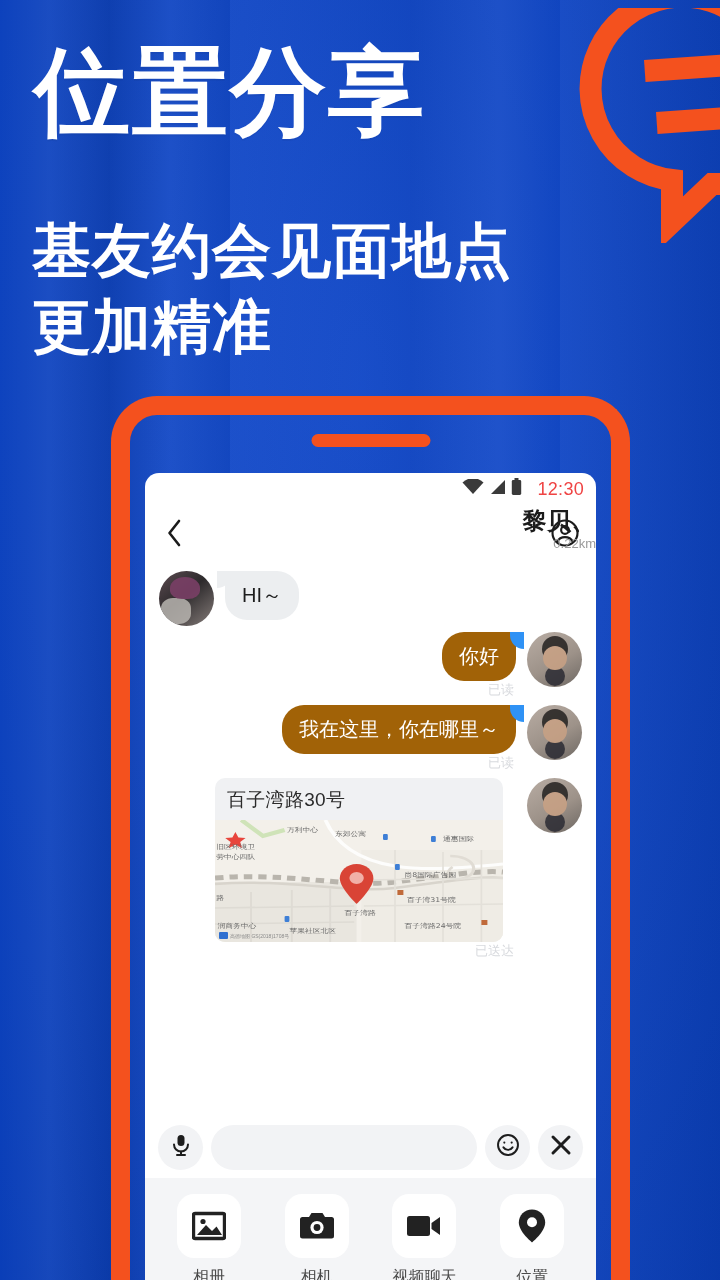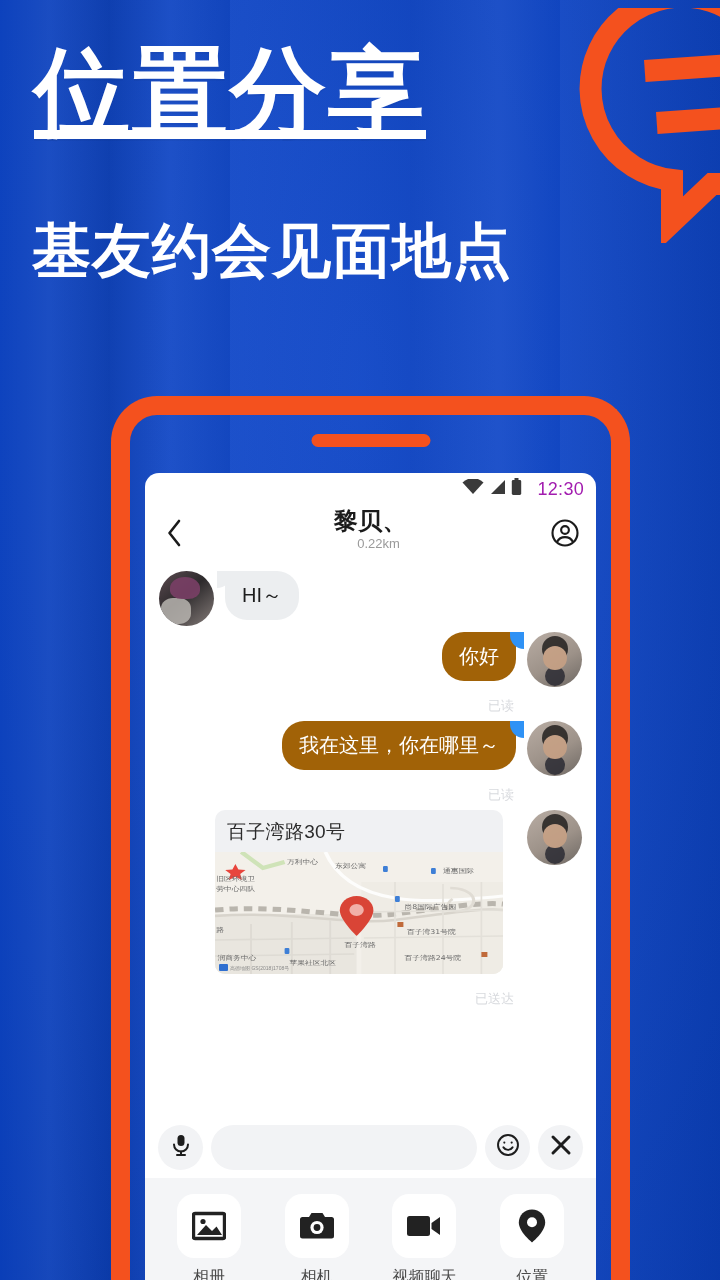--- a/index.html
+++ b/index.html
@@ -43,21 +43,20 @@
 
   
   #headline {
     position:absolute; left:34px; top:44px;
     color:#fff;
     font-size:96px; line-height:1.0;
     font-weight:700;
     letter-spacing:2px;
     white-space:nowrap;
     text-shadow:0 2px 0 rgba(0,0,0,.04);
-    text-decoration:underline;
   }
   #subhead {
     position:absolute; left:32px; top:214px;
     color:#fff;
     font-size:59px; line-height:1.28;
     font-weight:700;
     letter-spacing:1px;
   }
   #subhead div { white-space:nowrap; }
 
@@ -87,33 +86,33 @@
     display:flex; flex-direction:column;
   }
 
   
   .statusbar {
     height:32px; flex:0 0 32px;
     display:flex; align-items:center; justify-content:flex-end;
     padding-right:12px; gap:5px;
     color:#3a3a3a;
   }
-  .statusbar .clock { font-size:18px; letter-spacing:.3px; color:#a21caf; margin-left:10px;}
+  .statusbar .clock { font-size:18px; letter-spacing:.3px; color:#ef4444; margin-left:10px;}
 
   
   .chat-header {
     flex:0 0 60px;
     display:flex; align-items:center;
     padding:0 14px;
     position:relative;
   }
   .back-btn { width:30px; height:36px; display:flex; align-items:center; justify-content:center; cursor:pointer;}
   .header-center {
     position:absolute; left:0; right:0; top:2px;
-    text-align:center; pointer-events:none;
+    text-align:right; pointer-events:none;
   }
   .header-name { font-size:24px; font-weight:700; color:#1b1b1b; line-height:1.18; letter-spacing:.5px;}
   .header-dist { font-size:13px; color:#9a9a9a; line-height:1.3; margin-top:1px;padding-left:16px;}
   .profile-btn { margin-left:auto; width:34px; height:34px; display:flex; align-items:center; justify-content:center; cursor:pointer;}
 
   
   .msgs {
     flex:1 1 auto;
     padding:6px 14px 0 14px;
     overflow:hidden;
@@ -174,21 +173,21 @@
     background:#a16207; color:#fff;
     margin-right:11px;
     border-top-right-radius:6px;
   }
   .bubble.me::before{
     content:""; position:absolute; right:-8px; top:0;
     width:14px; height:17px;
     background:#2f92f5;
     border-bottom-left-radius:14px;
   }
-  .ack { font-size:13px; color:#d8dade; margin-top:16px; margin-right:13px; }
+  .ack { font-size:13px; color:#d8dade; margin-top:0; margin-right:13px; }
 
   
   .map-card {
     width:288px;
     background:#f0f1f3;
     border-radius:10px;
     overflow:hidden;
     margin-right:24px;
     position:relative;
   }
@@ -257,20 +256,21 @@
   <svg viewBox="0 0 200 235" width="200" height="235">
     <path d="M190 14 A92 92 0 1 0 116 172 L116 214 L156 176 L200 176" fill="none" stroke="#f4511e" stroke-width="22" stroke-linejoin="miter"></path>
     <rect x="88" y="52" width="135" height="22" fill="#f4511e" transform="rotate(-4 88 52)"></rect>
     <rect x="100" y="104" width="123" height="22" fill="#f4511e" transform="rotate(-4 100 104)"></rect>
   </svg>
 </div>
 
 <div id="headline">位置分享</div>
 <div id="subhead">
   <div>基友约会见面地点</div>
+  <div>更加精准</div>
 </div>
 
 <div id="phone">
   <div id="speaker"></div>
 
   <div id="screen">
 
     <div class="statusbar">
       <span>
         <svg width="22" height="16" viewBox="0 0 22 16">

